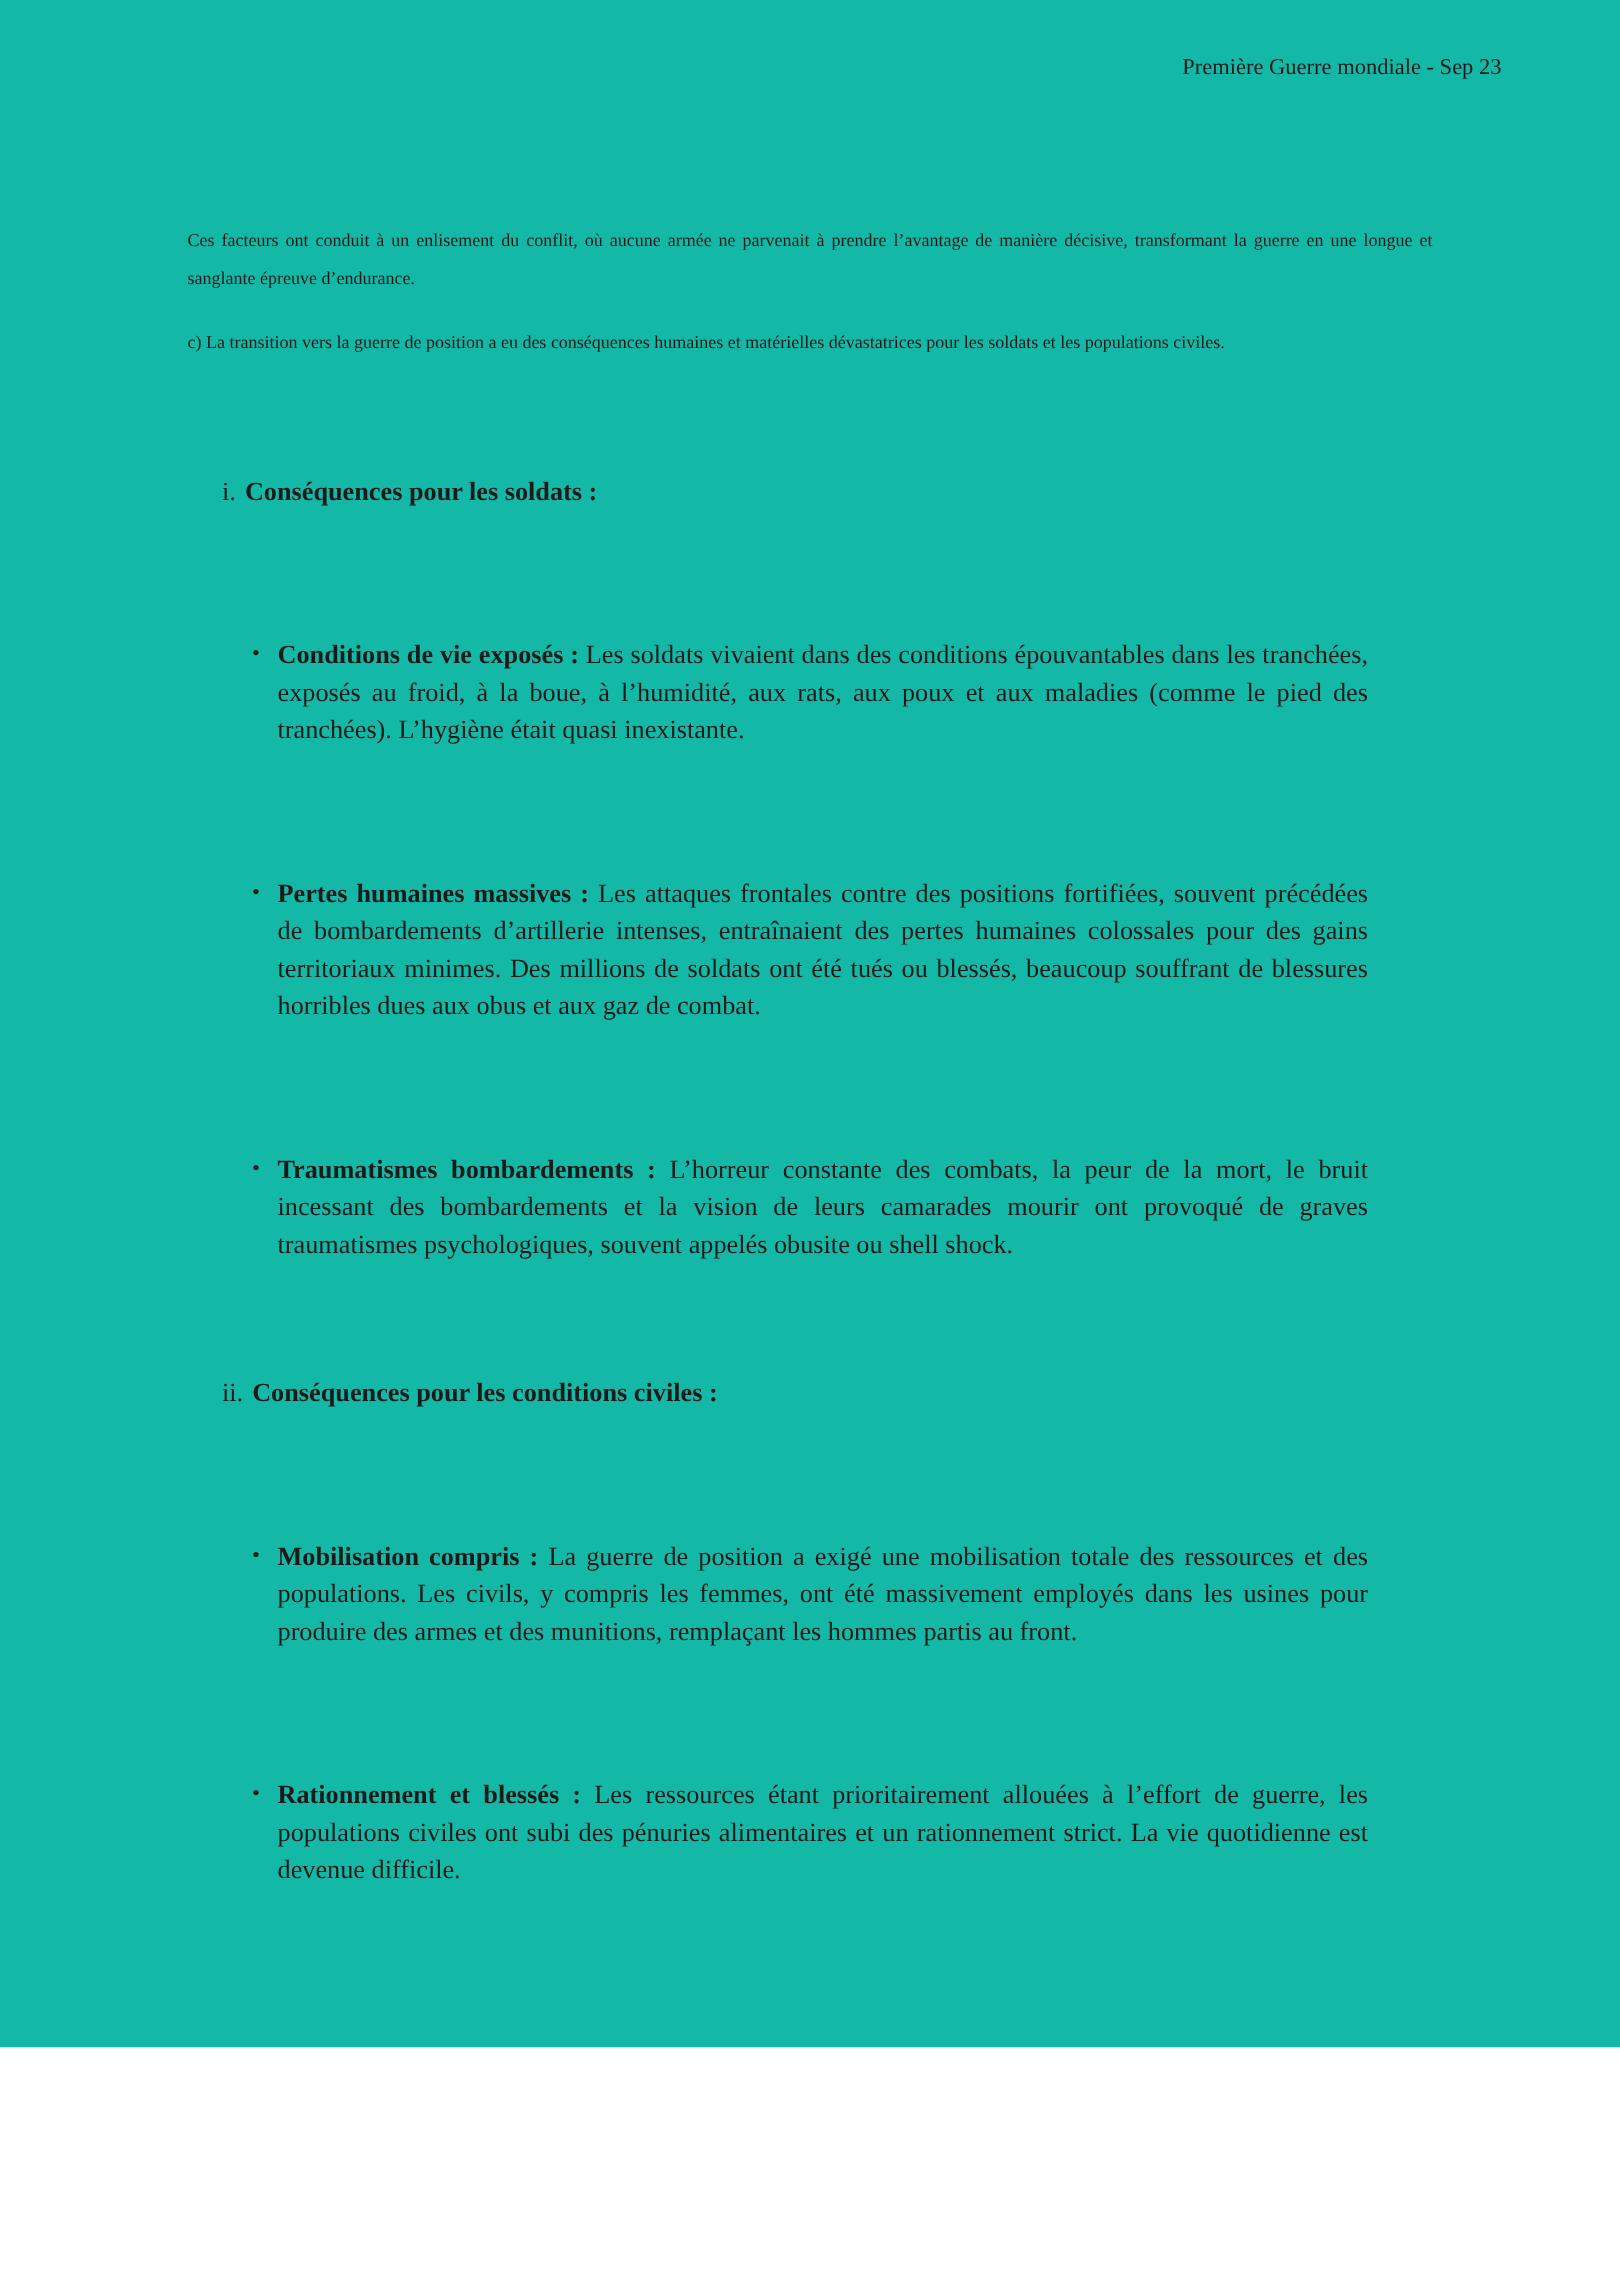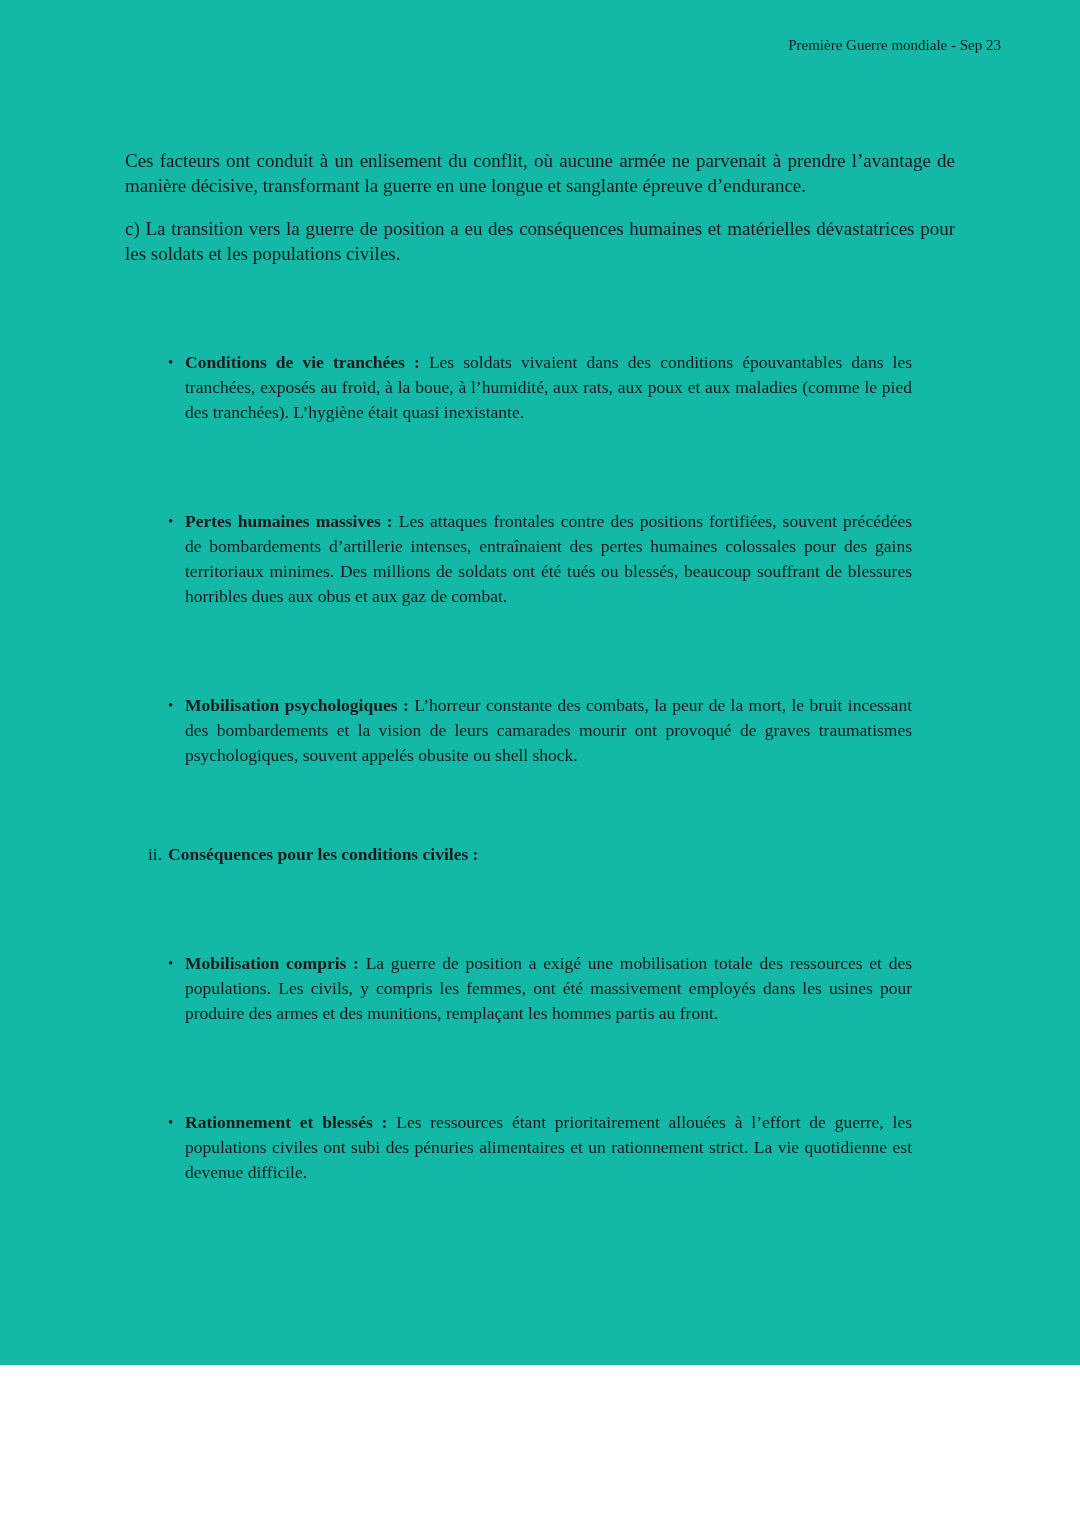--- a/index.html
+++ b/index.html
@@ -26,21 +26,21 @@
     color: #1a1a1a;
   }
   .content {
     position: absolute;
     top: 148px;
     left: 125px;
     width: 830px;
   }
   .para {
     margin: 0 0 18px 0;
-    font-size: 19px;
+    font-size: 12px;
     line-height: 25px;
     text-align: justify;
   }
   .section-heading {
     margin-top: 74px;
     padding-left: 23px;
     font-size: 17.5px;
     line-height: 25px;
   }
   .section-num {
@@ -87,36 +87,39 @@
 <div class="page">
 
   <div class="header">Première Guerre mondiale - Sep 23</div>
 
   <div class="content">
 
     <p class="para">Ces facteurs ont conduit à un enlisement du conflit, où aucune armée ne parvenait à prendre l’avantage de manière décisive, transformant la guerre en une longue et sanglante épreuve d’endurance.</p>
 
     <p class="para">c) La transition vers la guerre de position a eu des conséquences humaines et matérielles dévastatrices pour les soldats et les populations civiles.</p>
 
+    <div class="section-heading">
+      <span class="section-num">i.</span><span class="section-title">Conséquences pour les soldats :</span>
+    </div>
 
     <div class="bullet">
       <span class="bullet-marker">•</span>
-      <span class="bullet-lead">Conditions de vie tranchées :</span>
+      <span class="bullet-lead">Conditions de vie exposés :</span>
       <span class="bullet-body">Les soldats vivaient dans des conditions épouvantables dans les tranchées, exposés au froid, à la boue, à l’humidité, aux rats, aux poux et aux maladies (comme le pied des tranchées). L’hygiène était quasi inexistante.</span>
     </div>
 
     <div class="bullet">
       <span class="bullet-marker">•</span>
       <span class="bullet-lead">Pertes humaines massives :</span>
       <span class="bullet-body">Les attaques frontales contre des positions fortifiées, souvent précédées de bombardements d’artillerie intenses, entraînaient des pertes humaines colossales pour des gains territoriaux minimes. Des millions de soldats ont été tués ou blessés, beaucoup souffrant de blessures horribles dues aux obus et aux gaz de combat.</span>
     </div>
 
     <div class="bullet">
       <span class="bullet-marker">•</span>
-      <span class="bullet-lead">Mobilisation psychologiques :</span>
+      <span class="bullet-lead">Traumatismes bombardements :</span>
       <span class="bullet-body">L’horreur constante des combats, la peur de la mort, le bruit incessant des bombardements et la vision de leurs camarades mourir ont provoqué de graves traumatismes psychologiques, souvent appelés obusite ou shell shock.</span>
     </div>
 
     <div class="section-heading">
       <span class="section-num">ii.</span><span class="section-title">Conséquences pour les conditions civiles :</span>
     </div>
 
     <div class="bullet">
       <span class="bullet-marker">•</span>
       <span class="bullet-lead">Mobilisation compris :</span>

